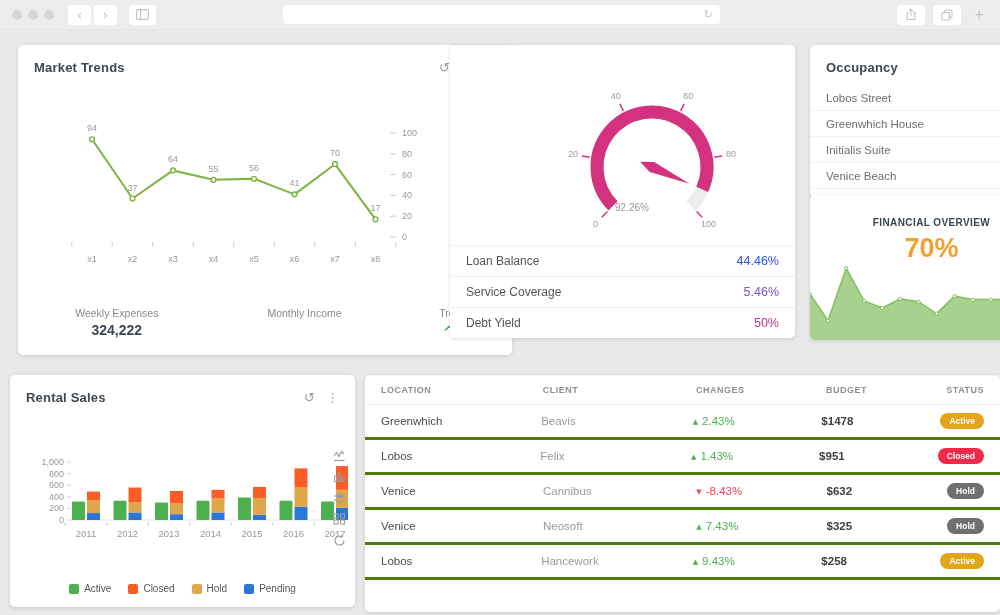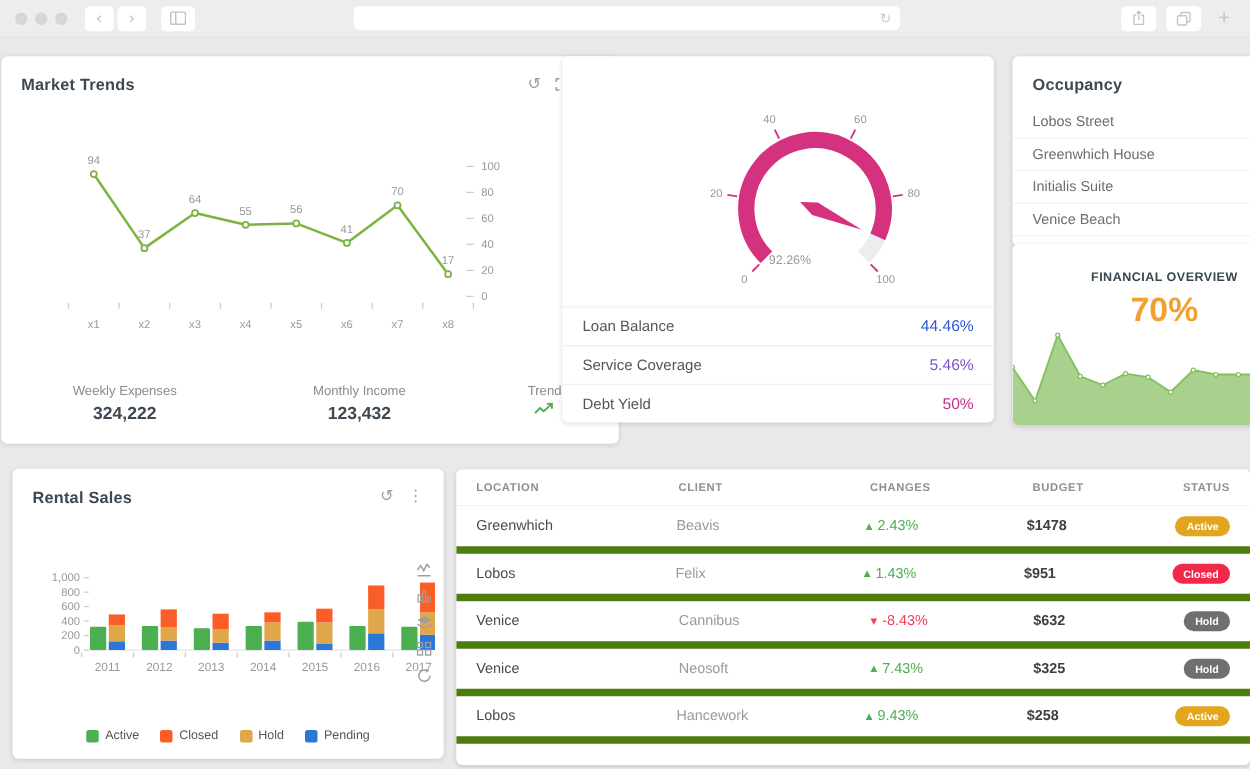--- a/index.html
+++ b/index.html
@@ -26,21 +26,21 @@
   .plus{color:#c2c2c2;font-size:16px;font-weight:400;background:none;border:none;cursor:pointer;}
   svg.mini{display:block;}
   
   .canvas{position:relative;width:1000px;height:585px;}
   .card{position:absolute;background:#fff;border-radius:5px;box-shadow:0 1px 4px rgba(0,0,0,.13);
     box-sizing:border-box;}
   .card-header{display:flex;align-items:center;justify-content:space-between;padding:15px 16px 8px;}
   .card-title{font-size:13px;font-weight:700;color:#3d4852;letter-spacing:.2px;}
   .header-icons{display:flex;align-items:center;gap:11px;color:#9e9e9e;}
   .hicon{font-size:13px;line-height:1;cursor:pointer;color:#9e9e9e;background:none;border:none;padding:0;}
-  #card-market{left:1px;top:15px;width:494px;height:310px;}
+  #card-market{left:18px;top:15px;width:494px;height:310px;}
   #card-loan{left:450px;top:15px;width:345px;height:293px;}
   #card-occupancy{left:810px;top:15px;width:235px;height:152px;}
   #card-financial{left:810px;top:165px;width:235px;height:145px;overflow:hidden;}
   #card-rental{left:10px;top:345px;width:345px;height:232px;}
   #card-table{left:365px;top:345px;width:635px;height:237px;overflow:hidden;}
   
   #mt-chart{position:absolute;left:0;top:55px;}
   .mt-footer{position:absolute;left:0;top:262px;width:100%;display:flex;text-align:center;}
   .mt-stat{box-sizing:border-box;}
   .mt-stat:nth-child(1){width:40%;}
@@ -68,21 +68,21 @@
   #rs-chart{position:absolute;left:8px;top:55px;}
   .rs-toolbox{position:absolute;right:9px;top:75px;display:flex;flex-direction:column;gap:9px;}
   .tb-btn{background:none;border:none;padding:0;cursor:pointer;line-height:0;}
   .rs-legend{position:absolute;bottom:13px;left:0;width:100%;display:flex;justify-content:center;gap:17px;}
   .legend-item{display:flex;align-items:center;gap:5px;font-size:10px;color:#555;cursor:pointer;}
   .legend-swatch{width:10px;height:10px;border-radius:2px;display:inline-block;}
   
   .tbl-head{display:flex;align-items:center;padding:0 16px;height:28px;
     border-top:1px solid #f2f2f2;border-bottom:1px solid #f2f2f2;
     font-size:9px;font-weight:700;color:#8f8f8f;letter-spacing:.5px;text-transform:uppercase;}
-  .tbl-row{display:flex;align-items:center;padding:0 16px;height:32px;border-bottom:6px solid #4d7c0f;
+  .tbl-row{display:flex;align-items:center;padding:0 16px;height:32px;border-bottom:3px solid #4d7c0f;
     font-size:11.5px;}
   .c1{width:168px;}.c2{width:159px;}.c3{width:135px;}.c4{width:125px;}.c5{flex:1;text-align:left;}
   .cell-location{color:#4a4a4a;}
   .cell-client{color:#9a9a9a;}
   .cell-budget{color:#3f3f3f;font-weight:700;}
   .change-arrow{font-size:7px;margin-right:4px;vertical-align:1px;}
   .pill{display:inline-block;padding:3px 9px;border-radius:10px;color:#fff;font-size:8.5px;font-weight:700;}
   text{font-family:"Liberation Sans",sans-serif;}
 </style>
 </head>
@@ -188,21 +188,20 @@
         <circle cx="357.5" cy="119.32" r="2.4" fill="#fff" stroke="#7CB342" stroke-width="1.4"></circle>
         <text x="357.5" y="111.32" font-size="9" fill="#999" text-anchor="middle">17</text>
       </svg>
     <div class="mt-footer">
       <div class="mt-stat">
         <div class="mt-label">Weekly Expenses</div>
         <div class="mt-value">324,222</div>
       </div>
       <div class="mt-stat">
         <div class="mt-label">Monthly Income</div>
-        <div class="mt-value">123,432</div>
       </div>
       <div class="mt-stat">
         <div class="mt-label">Trend</div>
         <div class="mt-value">
           <svg class="mini" style="margin:3px auto 0;" width="17" height="10" viewBox="0 0 17 10">
             <path d="M1 8.5 L5 4.5 L8 7 L14 1.5" fill="none" stroke="#4CAF50" stroke-width="1.6"></path>
             <path d="M10.5 1 H14.5 V5" fill="none" stroke="#4CAF50" stroke-width="1.6"></path>
           </svg>
         </div>
       </div>

